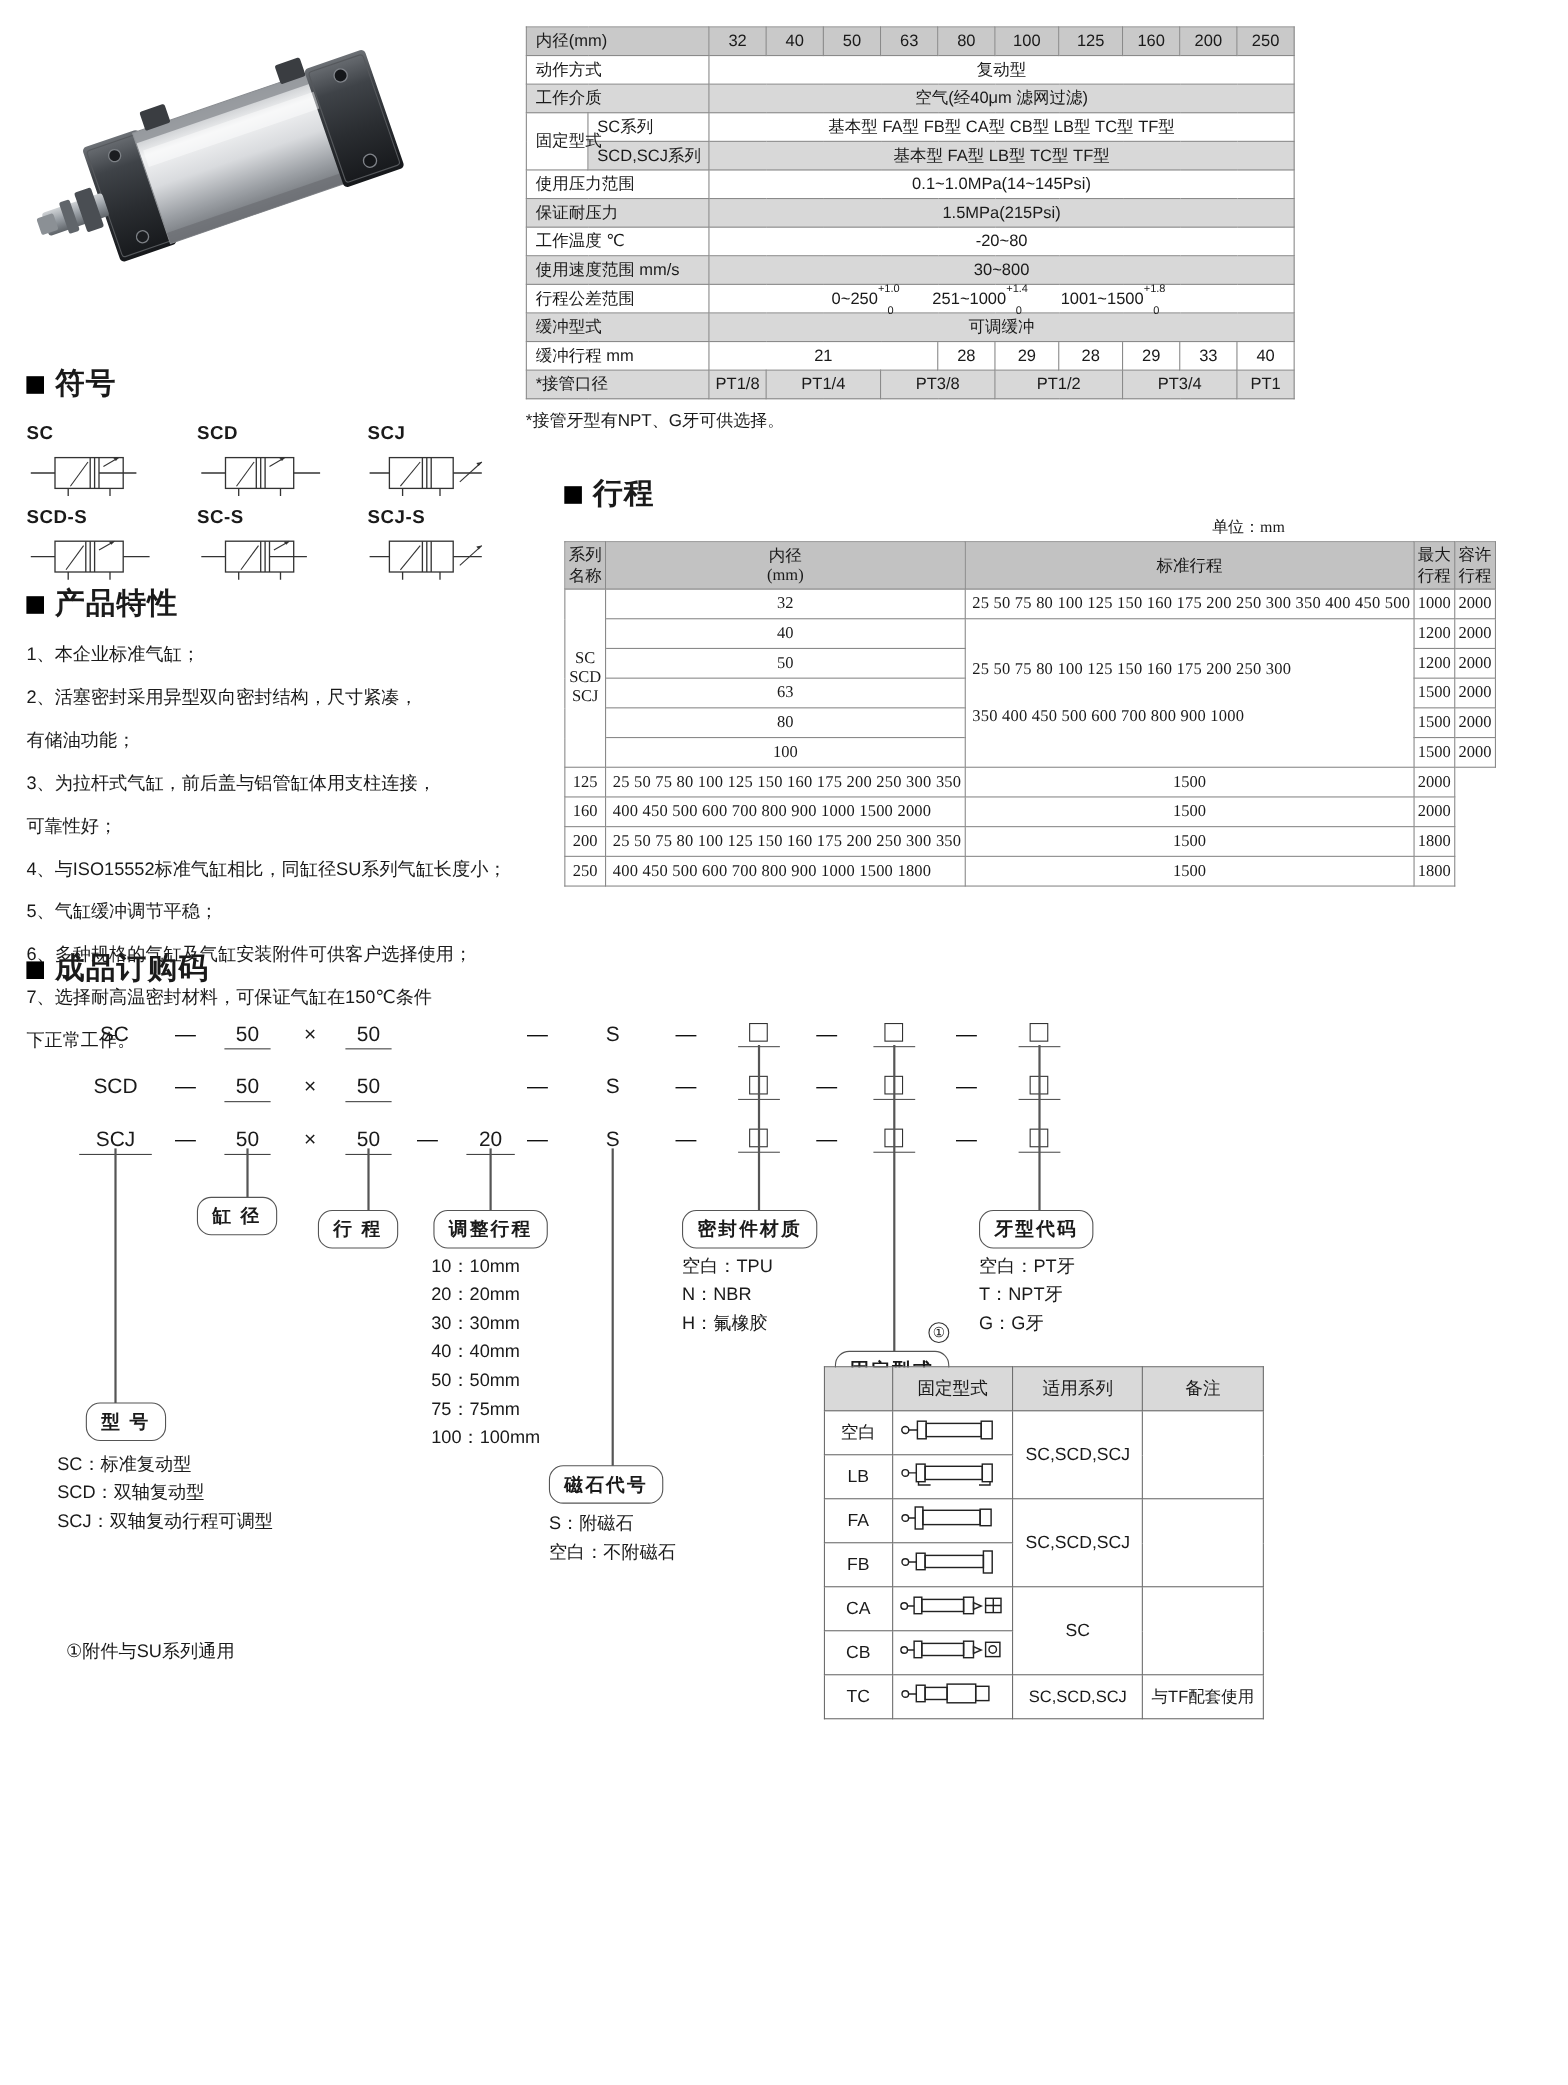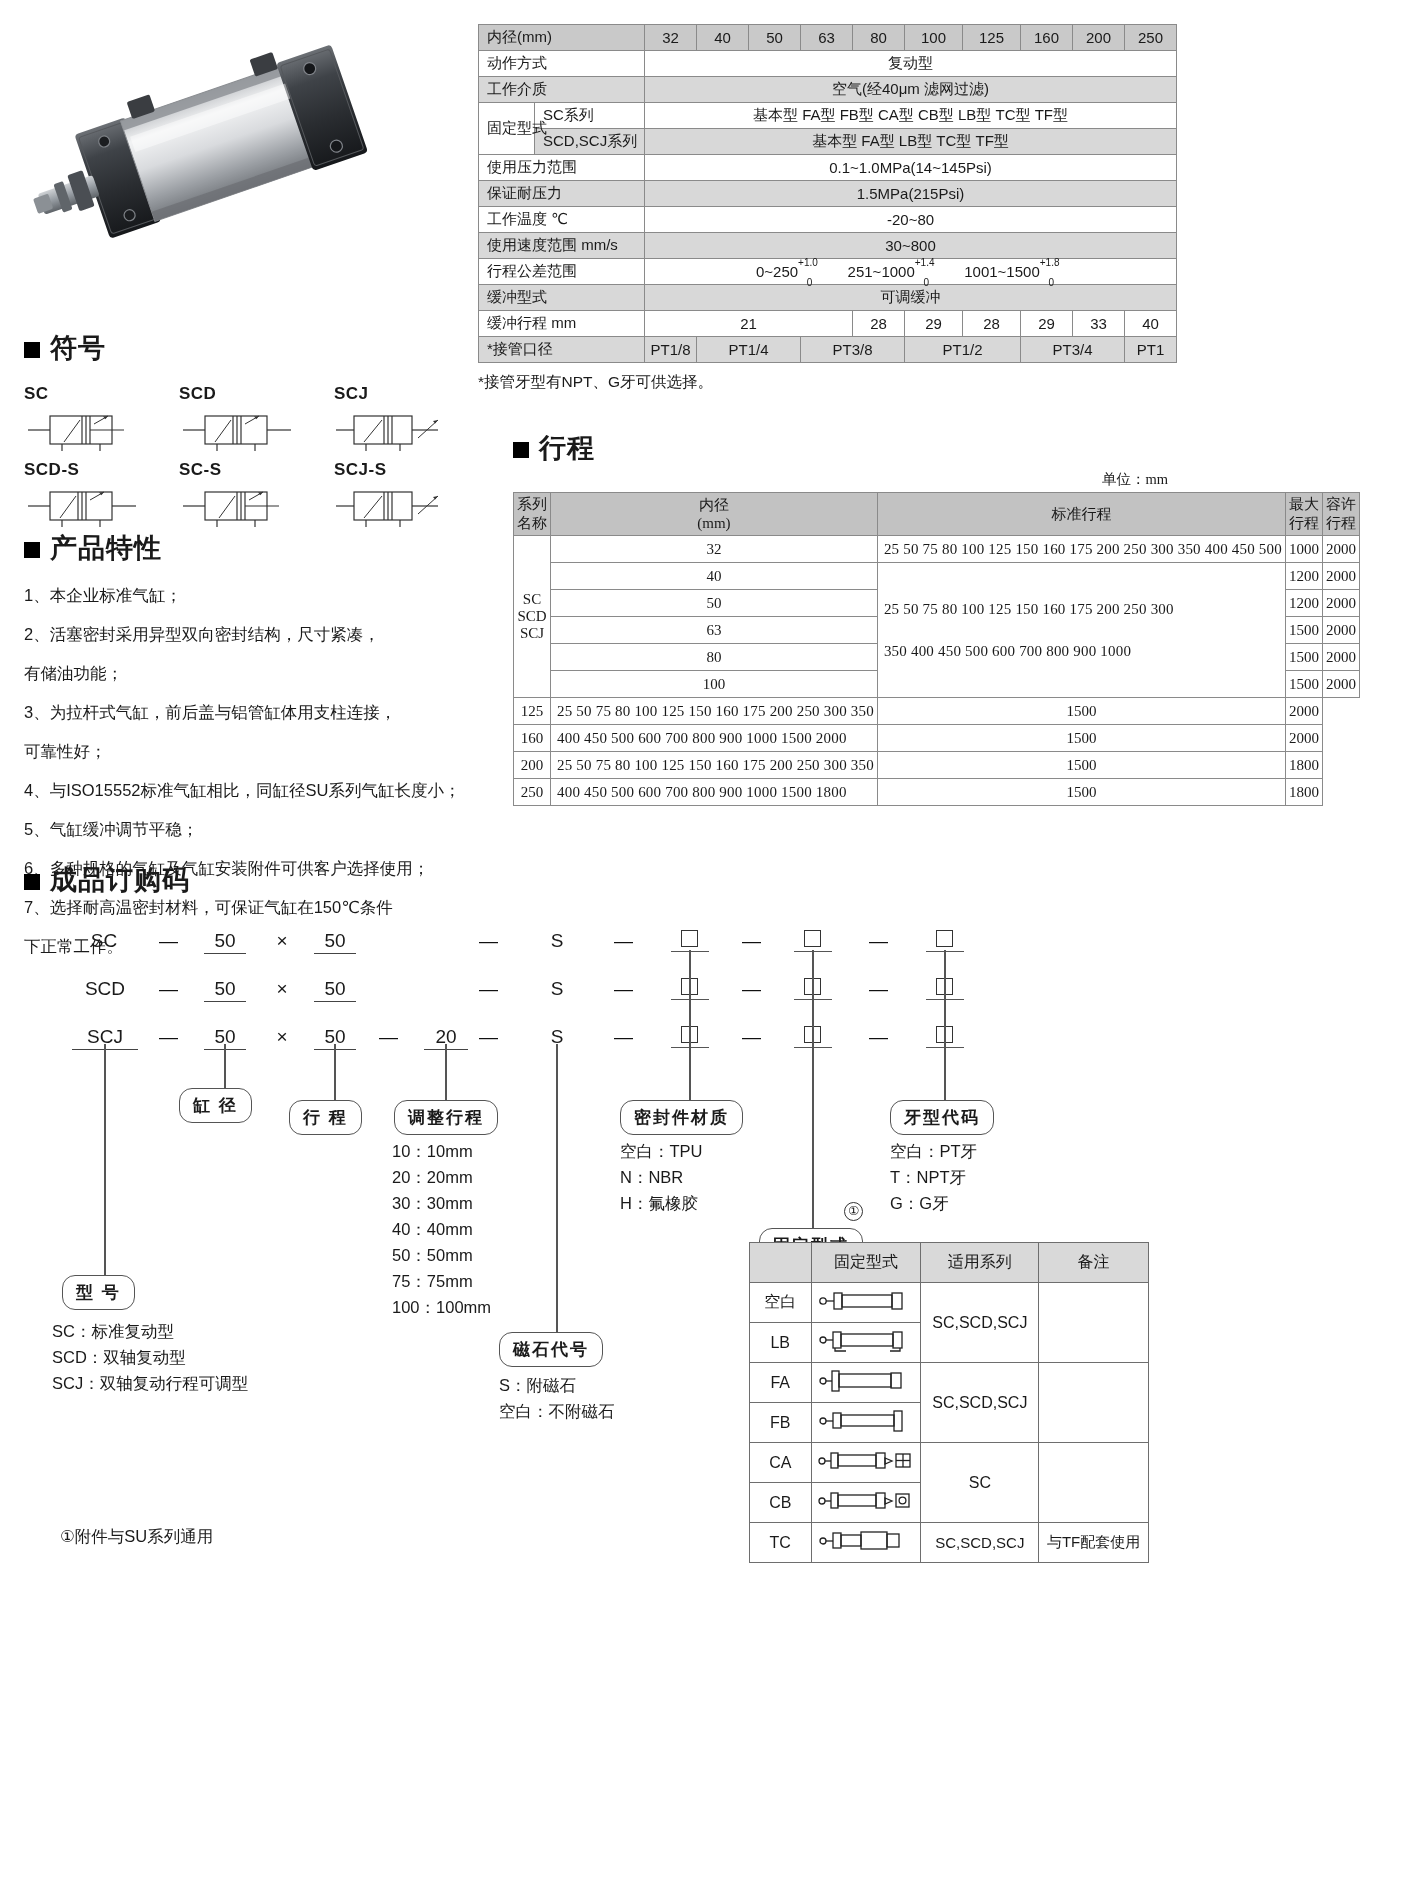--- a/index.html
+++ b/index.html
@@ -90,21 +90,21 @@
   .pill {
     position:absolute; border:1.5px solid #555; border-radius: 13px;
     padding: 5px 13px; font-size: 17px; font-weight: 600; background:#fff;
     white-space: nowrap; text-align:center; letter-spacing: 2px;
   }
   .legend { position:absolute; font-size: 16.5px; line-height: 26px; white-space: nowrap;}
   .circ1 {
     position:absolute; width:19px; height:19px; border:1.4px solid #333;
     border-radius:50%; font-size:12.5px; text-align:center; line-height:17px;
   }
-  .footnote { position:absolute; font-size: 16.5px; white-space:nowrap;margin-top:36px; }
+  .footnote { position:absolute; font-size: 16.5px; white-space:nowrap; }
 
   
   .mount-table { position:absolute; left: 725px; top: 322px; width: 400px; font-size: 16px;}
   .mount-table td {
     border: 1px solid #6e6e6e; height: 40px; text-align:center; padding: 2px 4px;
     white-space: nowrap;
   }
   .mount-table td.mh { background:#d9d9d9; }
   .mount-table td.small { font-size: 15px; }
 </style>
@@ -577,21 +577,21 @@
       <div class="vline" style="left:665px; top:30px;  height:154px;"></div>
       <div class="vline" style="left:788px; top:30px;  height:282px;"></div>
       <div class="vline" style="left:920px; top:30px;  height:154px;"></div>
 
       <div class="pill" style="left:155px; top:168px;">缸 径</div>
       <div class="pill" style="left:265px; top:180px;">行 程</div>
       <div class="pill" style="left:370px; top:180px;">调整行程</div>
       <div class="pill" style="left:596px; top:180px;">密封件材质</div>
       <div class="pill" style="left:866px; top:180px;">牙型代码</div>
       <div class="pill" style="left:735px; top:308px;">固定型式</div>
-      <div class="pill" style="left:38px;  top:355px;">型 号</div>
+      <div class="pill" style="left:54px;  top:355px;">型 号</div>
       <div class="pill" style="left:475px; top:412px;">磁石代号</div>
 
       <div class="circ1" style="left:820px; top:282px;">①</div>
 
       <div class="legend" style="left:368px; top:218px;">
         <div>10：10mm</div>
         <div>20：20mm</div>
         <div>30：30mm</div>
         <div>40：40mm</div>
         <div>50：50mm</div>

